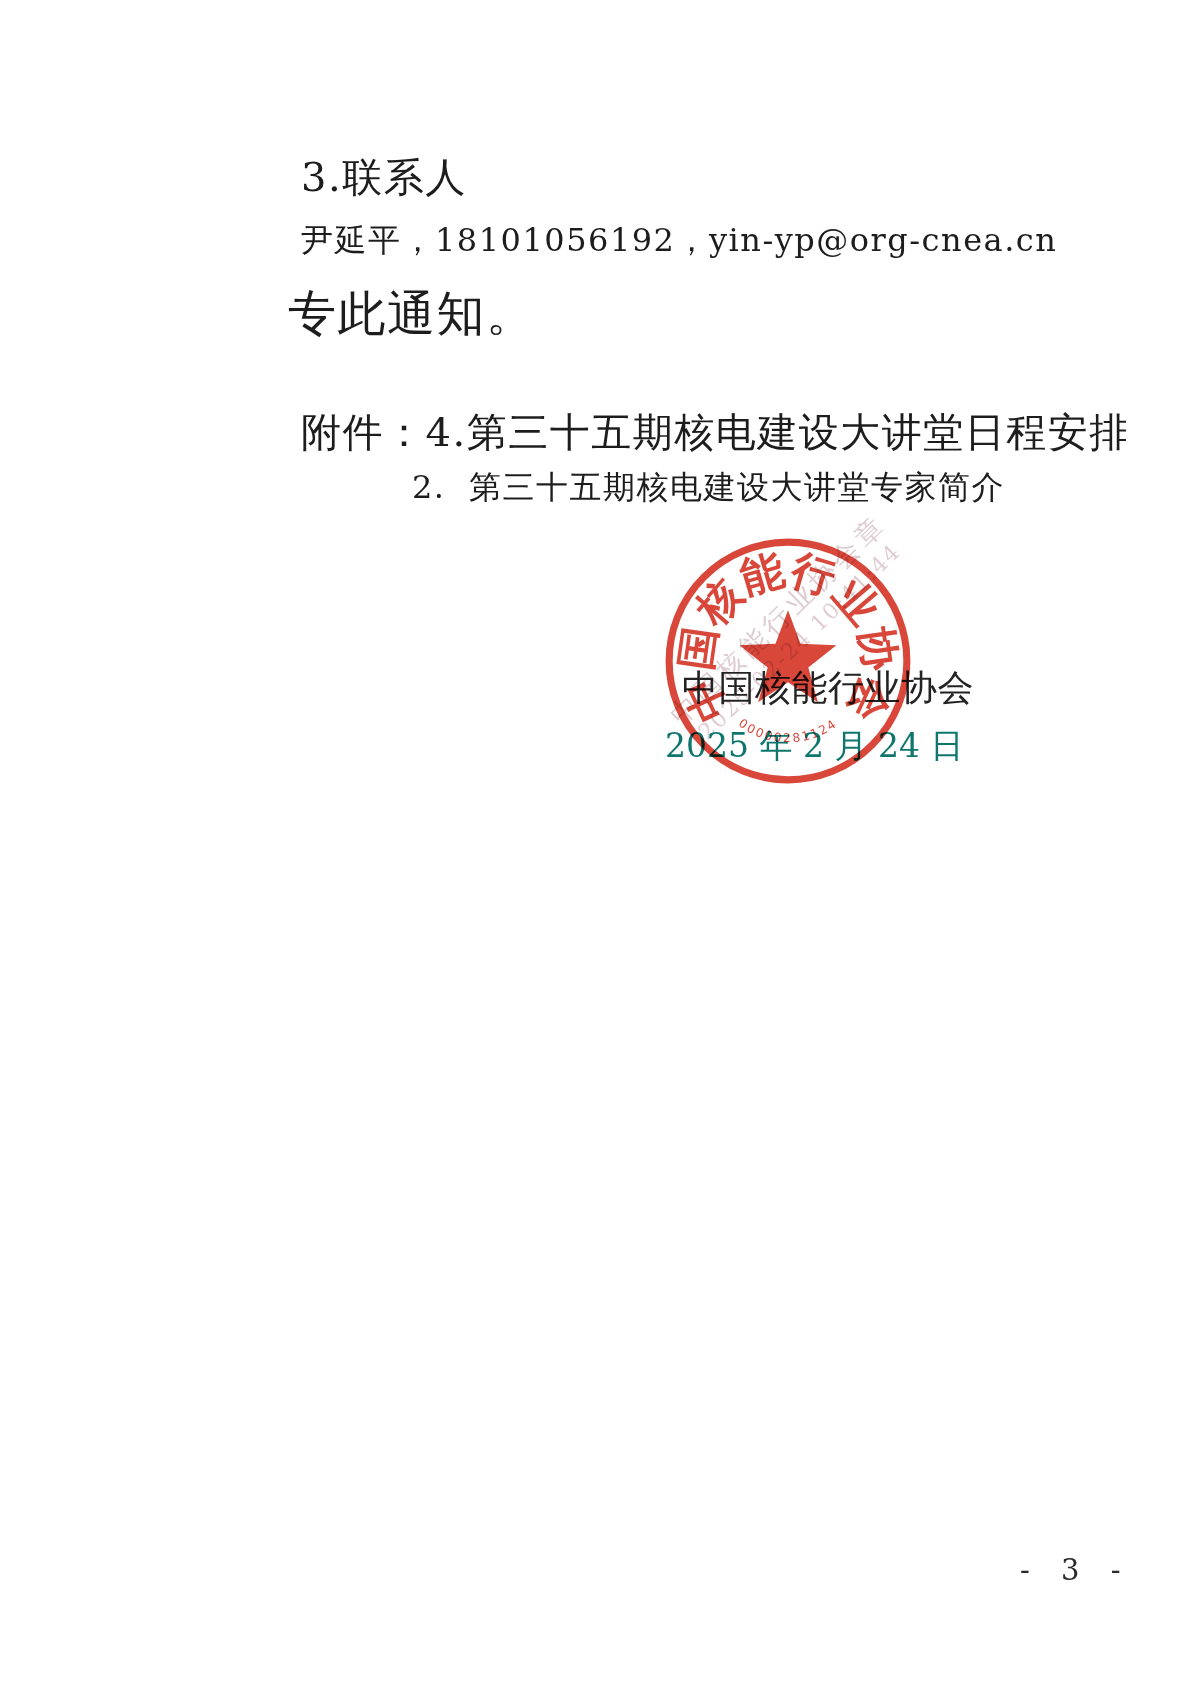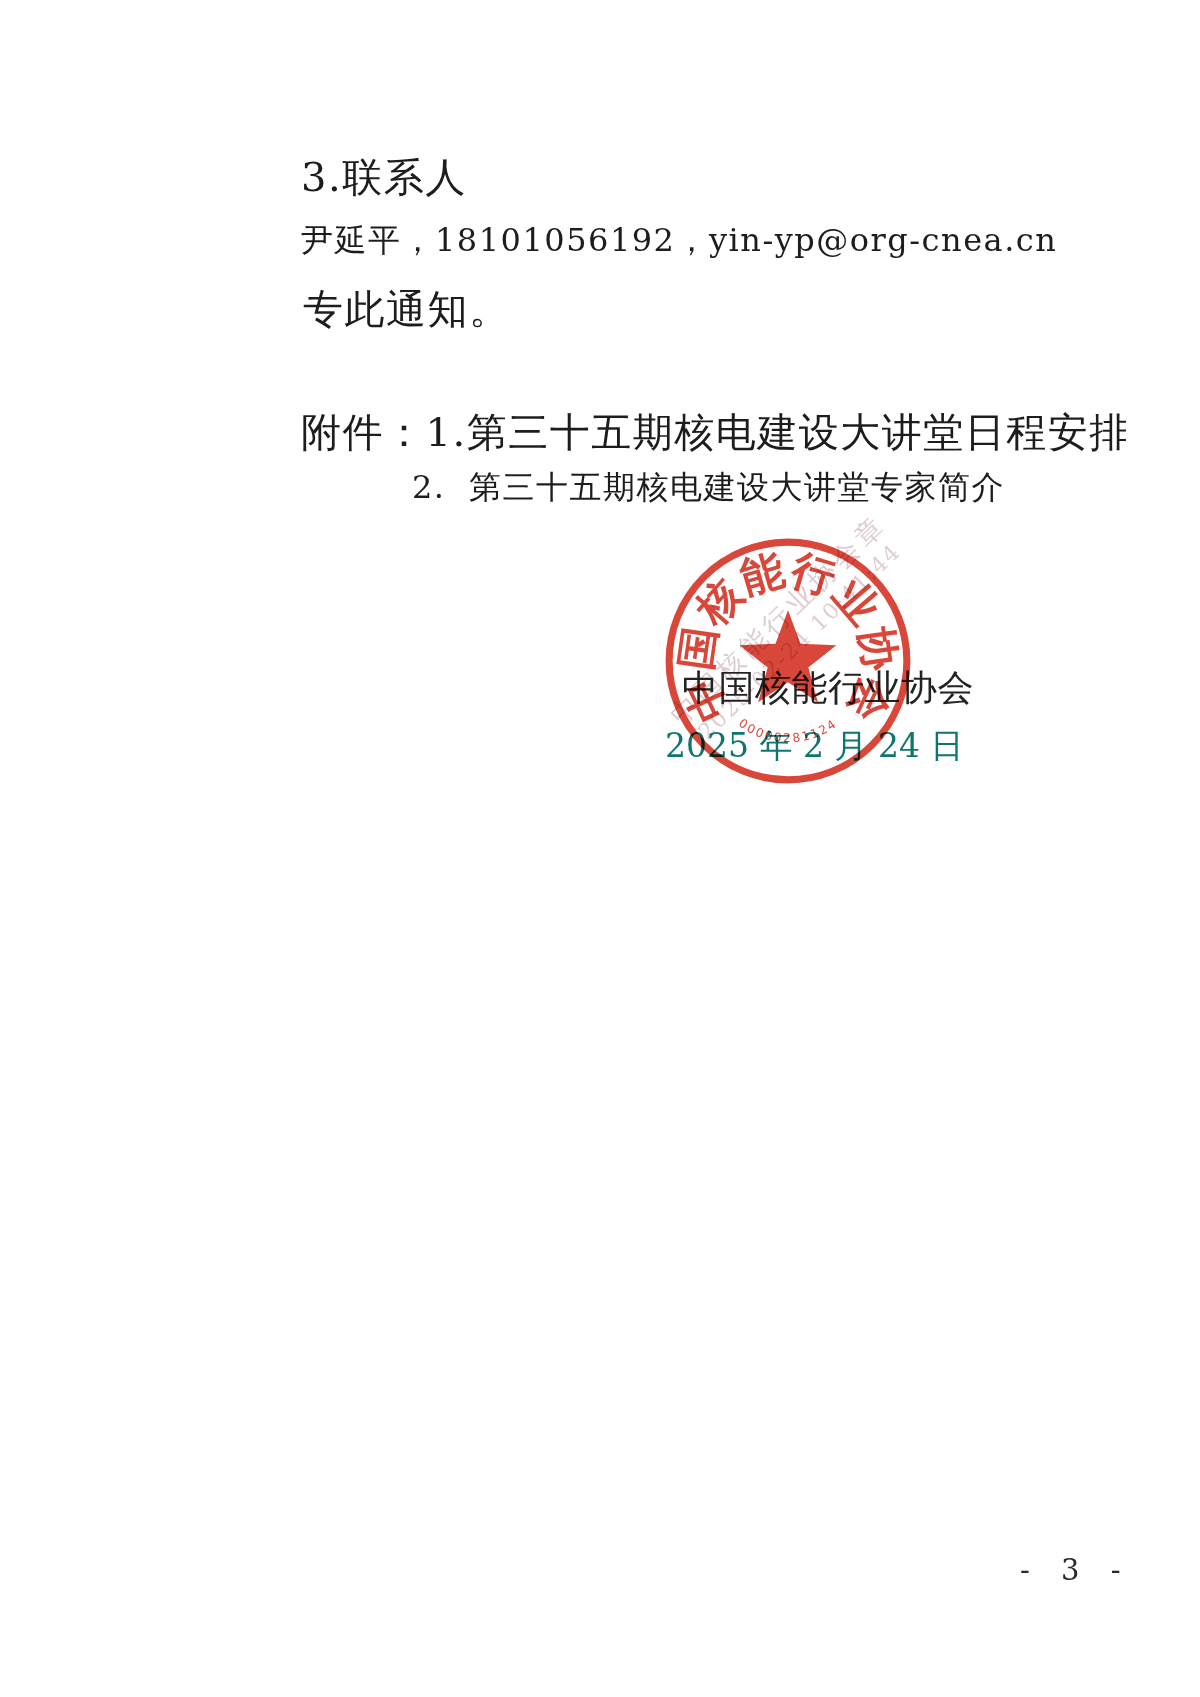--- a/index.html
+++ b/index.html
@@ -19,21 +19,21 @@
     text-decoration: underline;
   }
   .line {
     position: absolute;
     white-space: pre;
     color: #1d1d1d;
     letter-spacing: 1.5px;
   }
   .l-contact-heading { left: 227px; top: 150px; font-size: 40px; }
   .l-contact         { left: 227px; top: 219px; font-size: 32px; }
-  .l-closing         { left: 229px; top: 282px; font-size: 40px; text-align: center; }
+  .l-closing         { left: 214px; top: 282px; font-size: 48px; text-align: center; }
   .l-attach1         { left: 227px; top: 405px; font-size: 40px; }
   .l-attach2         { left: 338px; top: 466px; font-size: 32px; }
 
   
   .sig-org {
     position: absolute;
     left: 588px; top: 664px;
     font-size: 36px;
     letter-spacing: 0.5px;
     color: #232323;
@@ -108,21 +108,21 @@
 <body>
 
 <div class="page">
 
   <div class="line l-contact-heading">3.联系人</div>
 
   <div class="line l-contact">尹延平，18101056192，yin-yp@org-cnea.cn</div>
 
   <div class="line l-closing">专此通知。</div>
 
-  <div class="line l-attach1">附件：1.第三十五期核电建设大讲堂日程安排</div>
+  <div class="line l-attach1">附件：4.第三十五期核电建设大讲堂日程安排</div>
 
   <div class="line l-attach2">2.  第三十五期核电建设大讲堂专家简介</div>
 
   <div class="seal-watermark">
     <div class="wm1">中国核能行业协会章</div>
     <div class="wm2">2025-02-24 10:41:44</div>
   </div>
 
   <div class="sig-org">中国核能行业协会</div>
 

